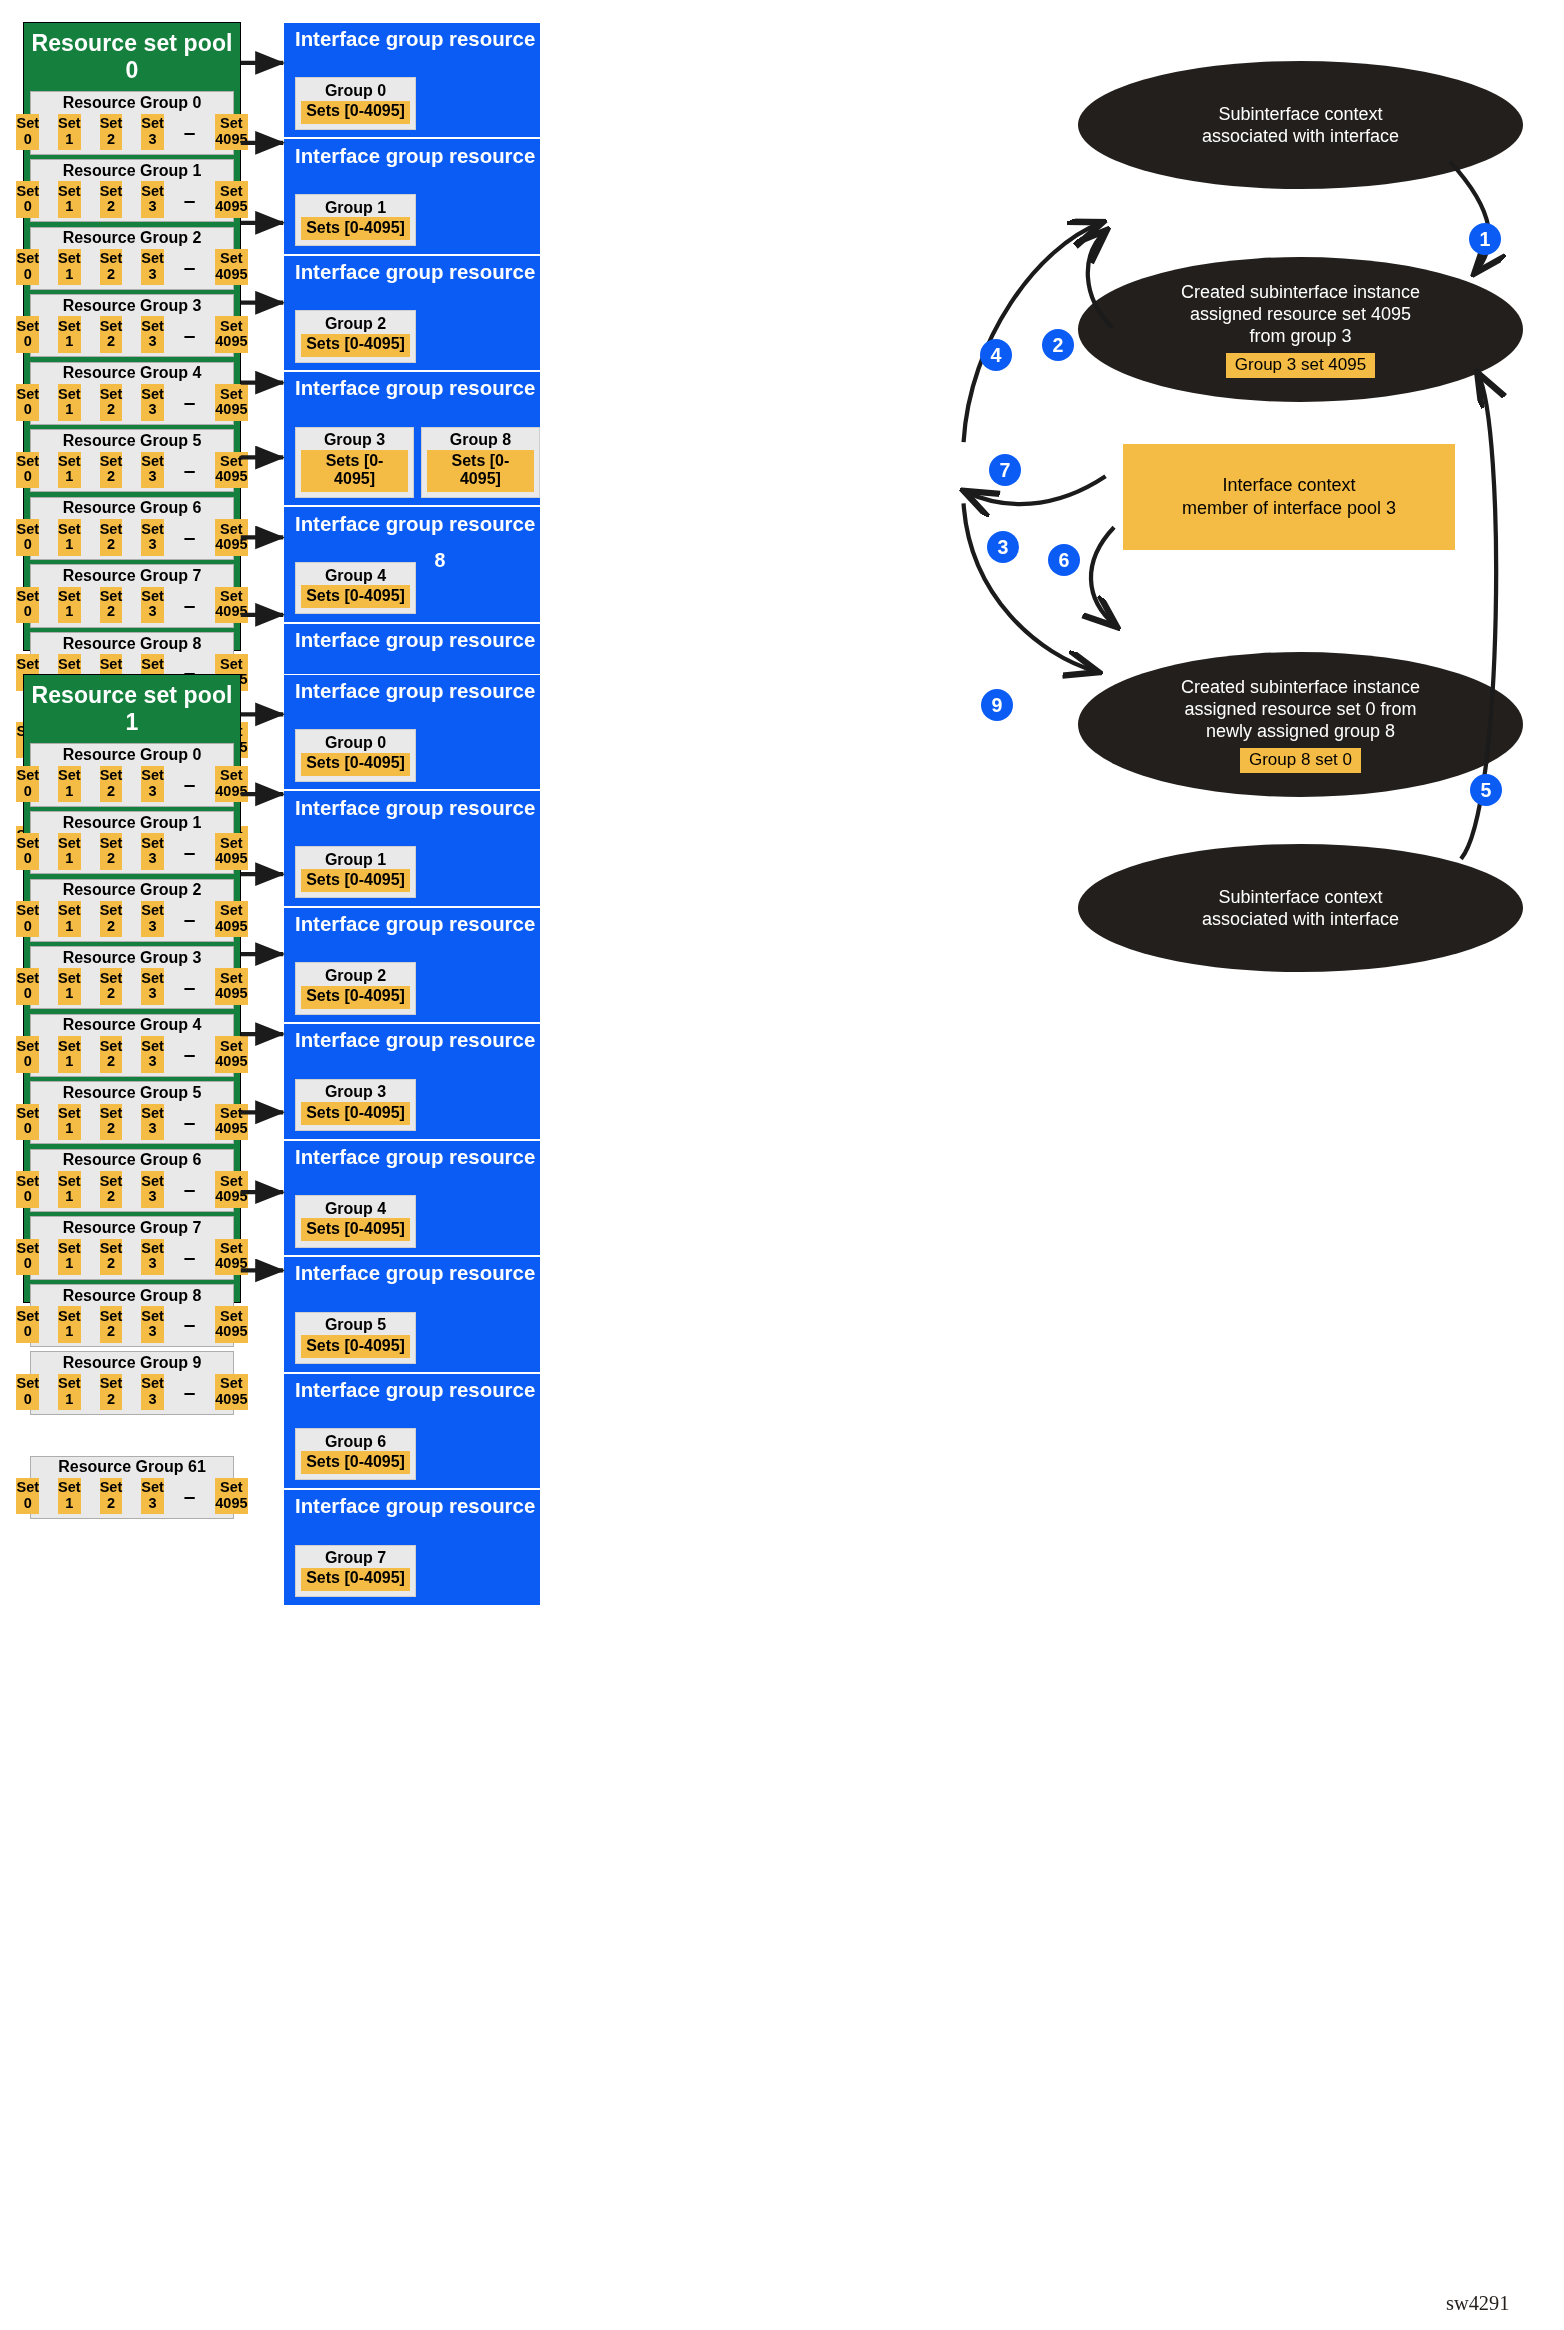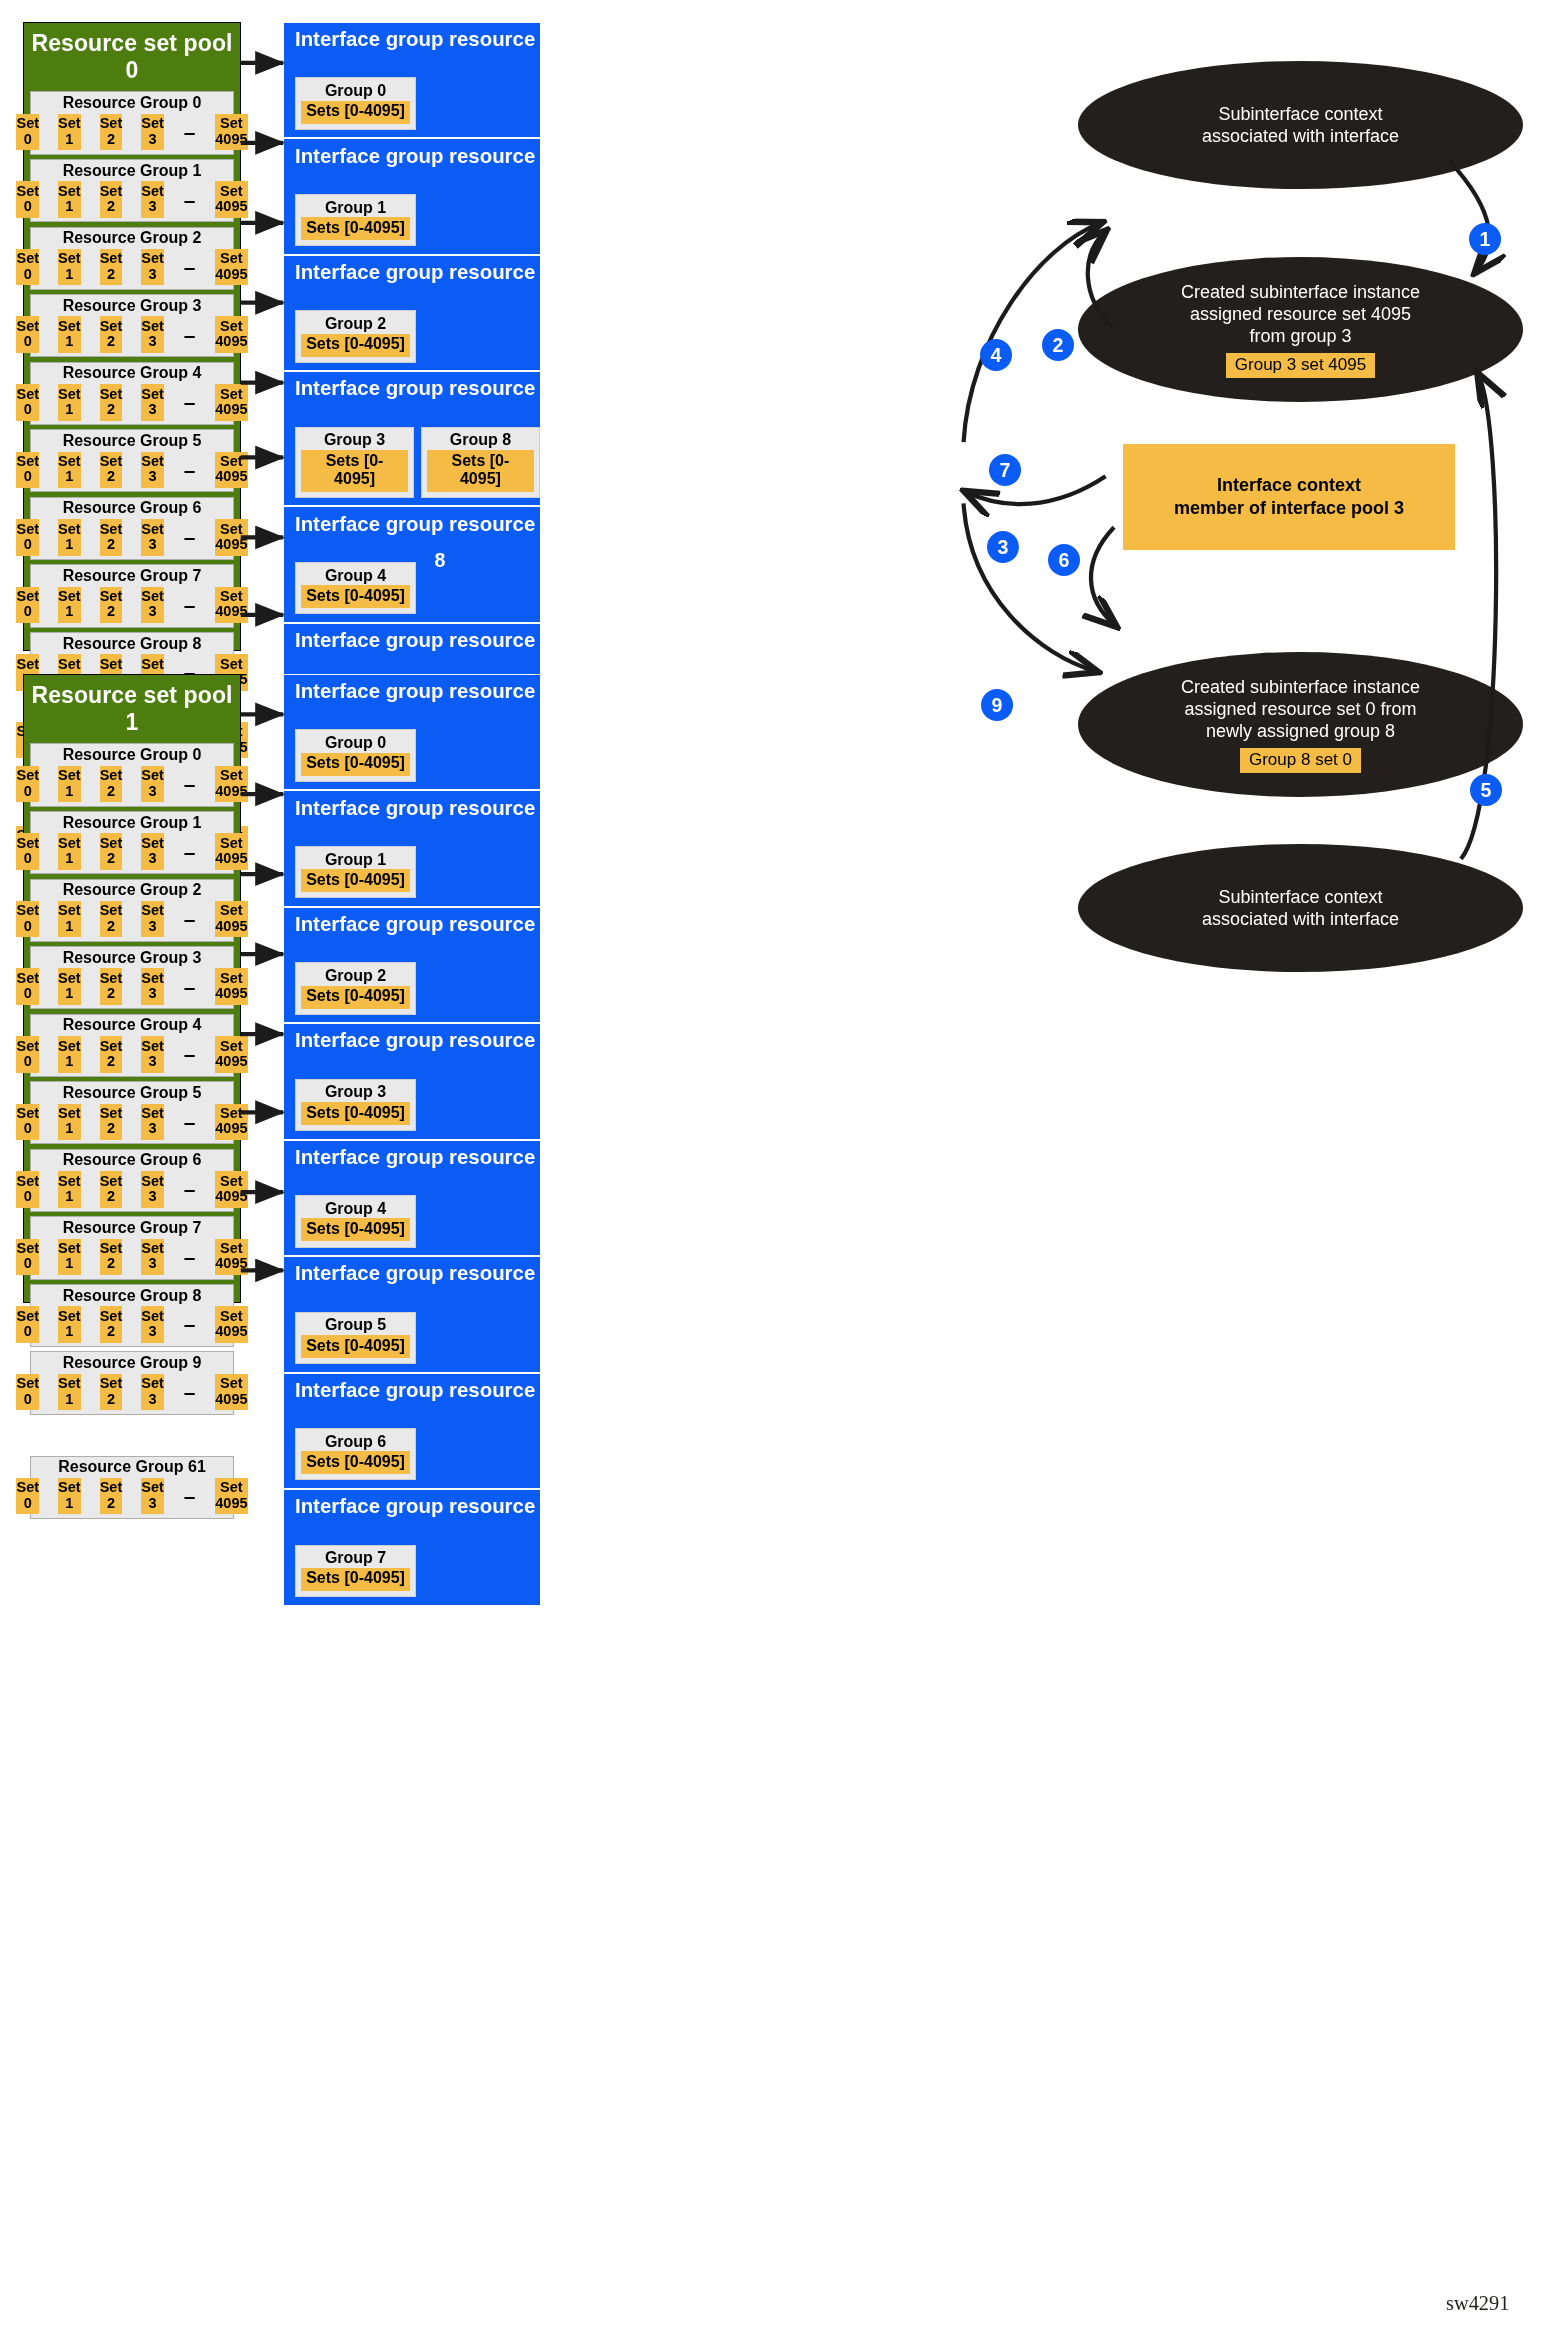--- a/index.html
+++ b/index.html
@@ -13,21 +13,21 @@
     position: relative;
     font-family: "Liberation Sans", sans-serif;
     overflow: hidden;
   }
 
   
   .abs { position: absolute; box-sizing: border-box; }
 
   
   .rs-pool {
-    background: #4d7c0f;
+    background: #15803d;
     border: 0.9px solid #000000;
     padding: 0;
   }
   .rs-pool-title {
     color: #ffffff;
     font-size: 23px;
     font-weight: bold;
     text-align: center;
     padding: 6.8px 0 7.7px 0;
     letter-spacing: 0.1px;
@@ -662,21 +662,21 @@
 associated with interface</span>
 </div>
 
 <div class="abs ellipse" style="left:1078px; top:257px; width:445px; height:145px;">
   <span style="white-space:pre-line;">Created subinterface instance
 assigned resource set 4095
 from group 3</span>
   <span class="tag">Group 3 set 4095</span>
 </div>
 
-<div class="abs ifbox" style="left:1123px; top:444px; width:332px; height:106px;font-weight:bold;">
+<div class="abs ifbox" style="left:1123px; top:444px; width:332px; height:106px;">
   <span style="white-space:pre-line;">Interface context
 member of interface pool 3</span>
 </div>
 
 <div class="abs ellipse" style="left:1078px; top:652px; width:445px; height:145px;">
   <span style="white-space:pre-line;">Created subinterface instance
 assigned resource set 0 from
 newly assigned group 8</span>
   <span class="tag">Group 8 set 0</span>
 </div>

